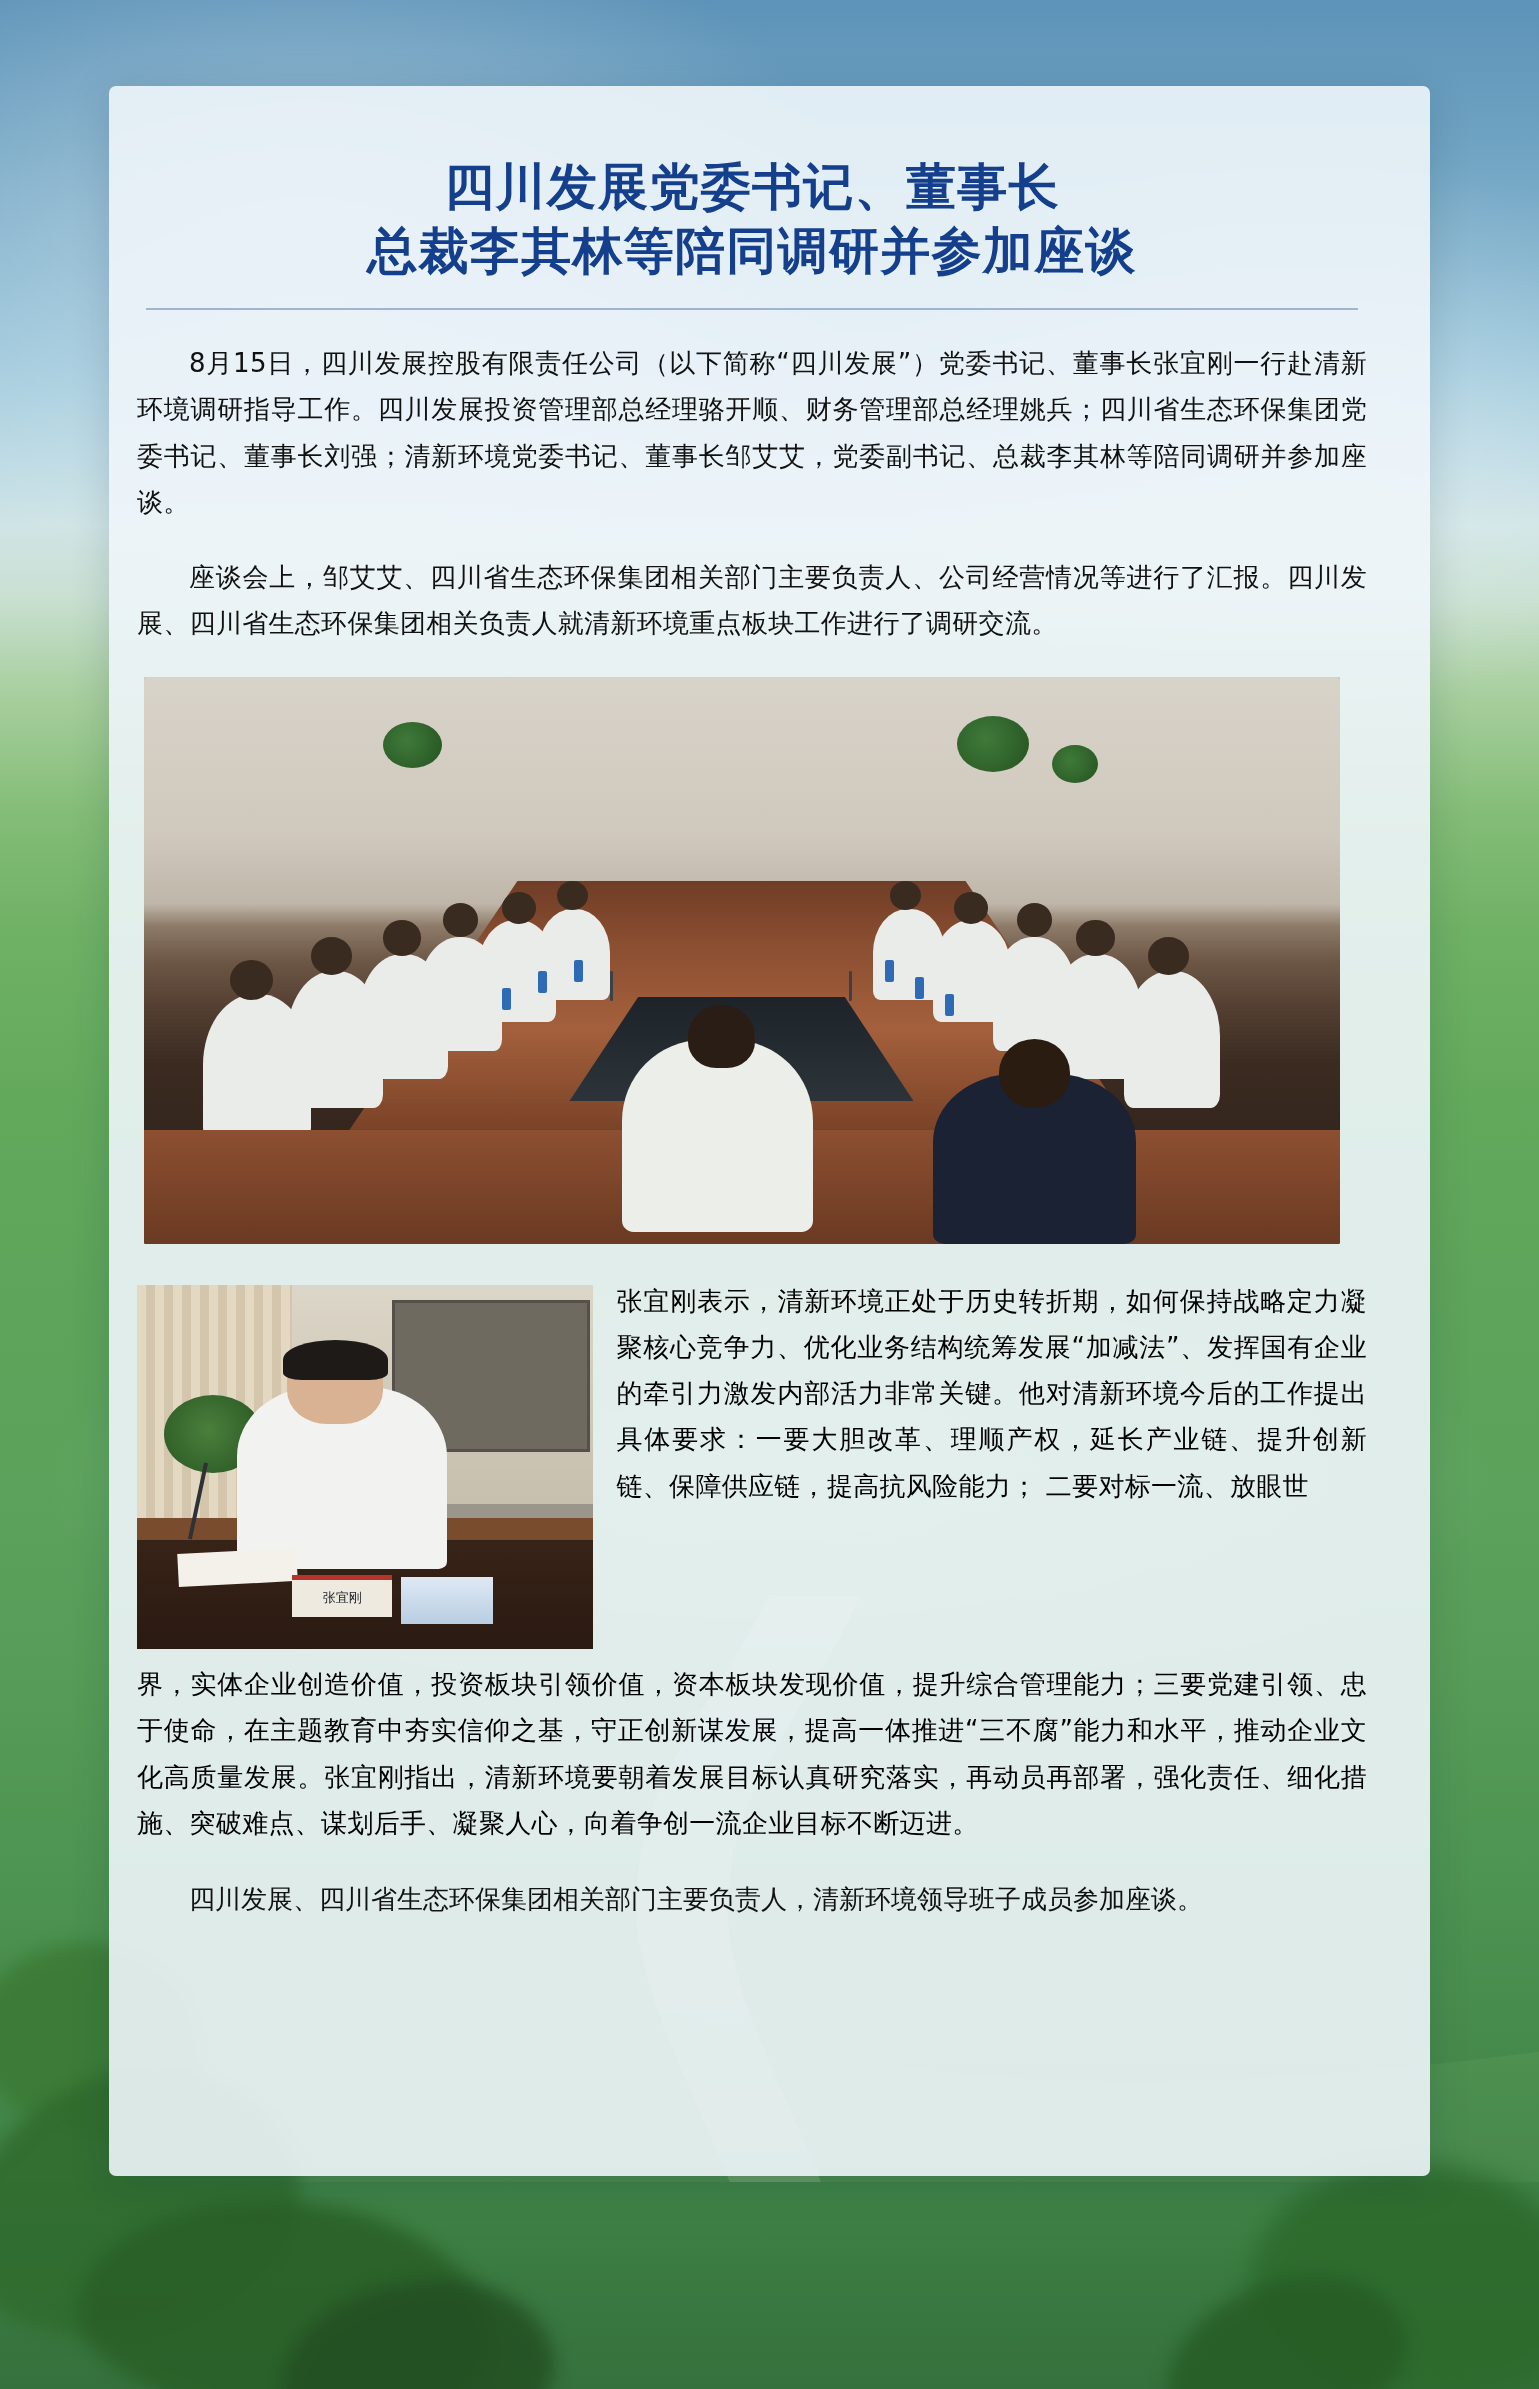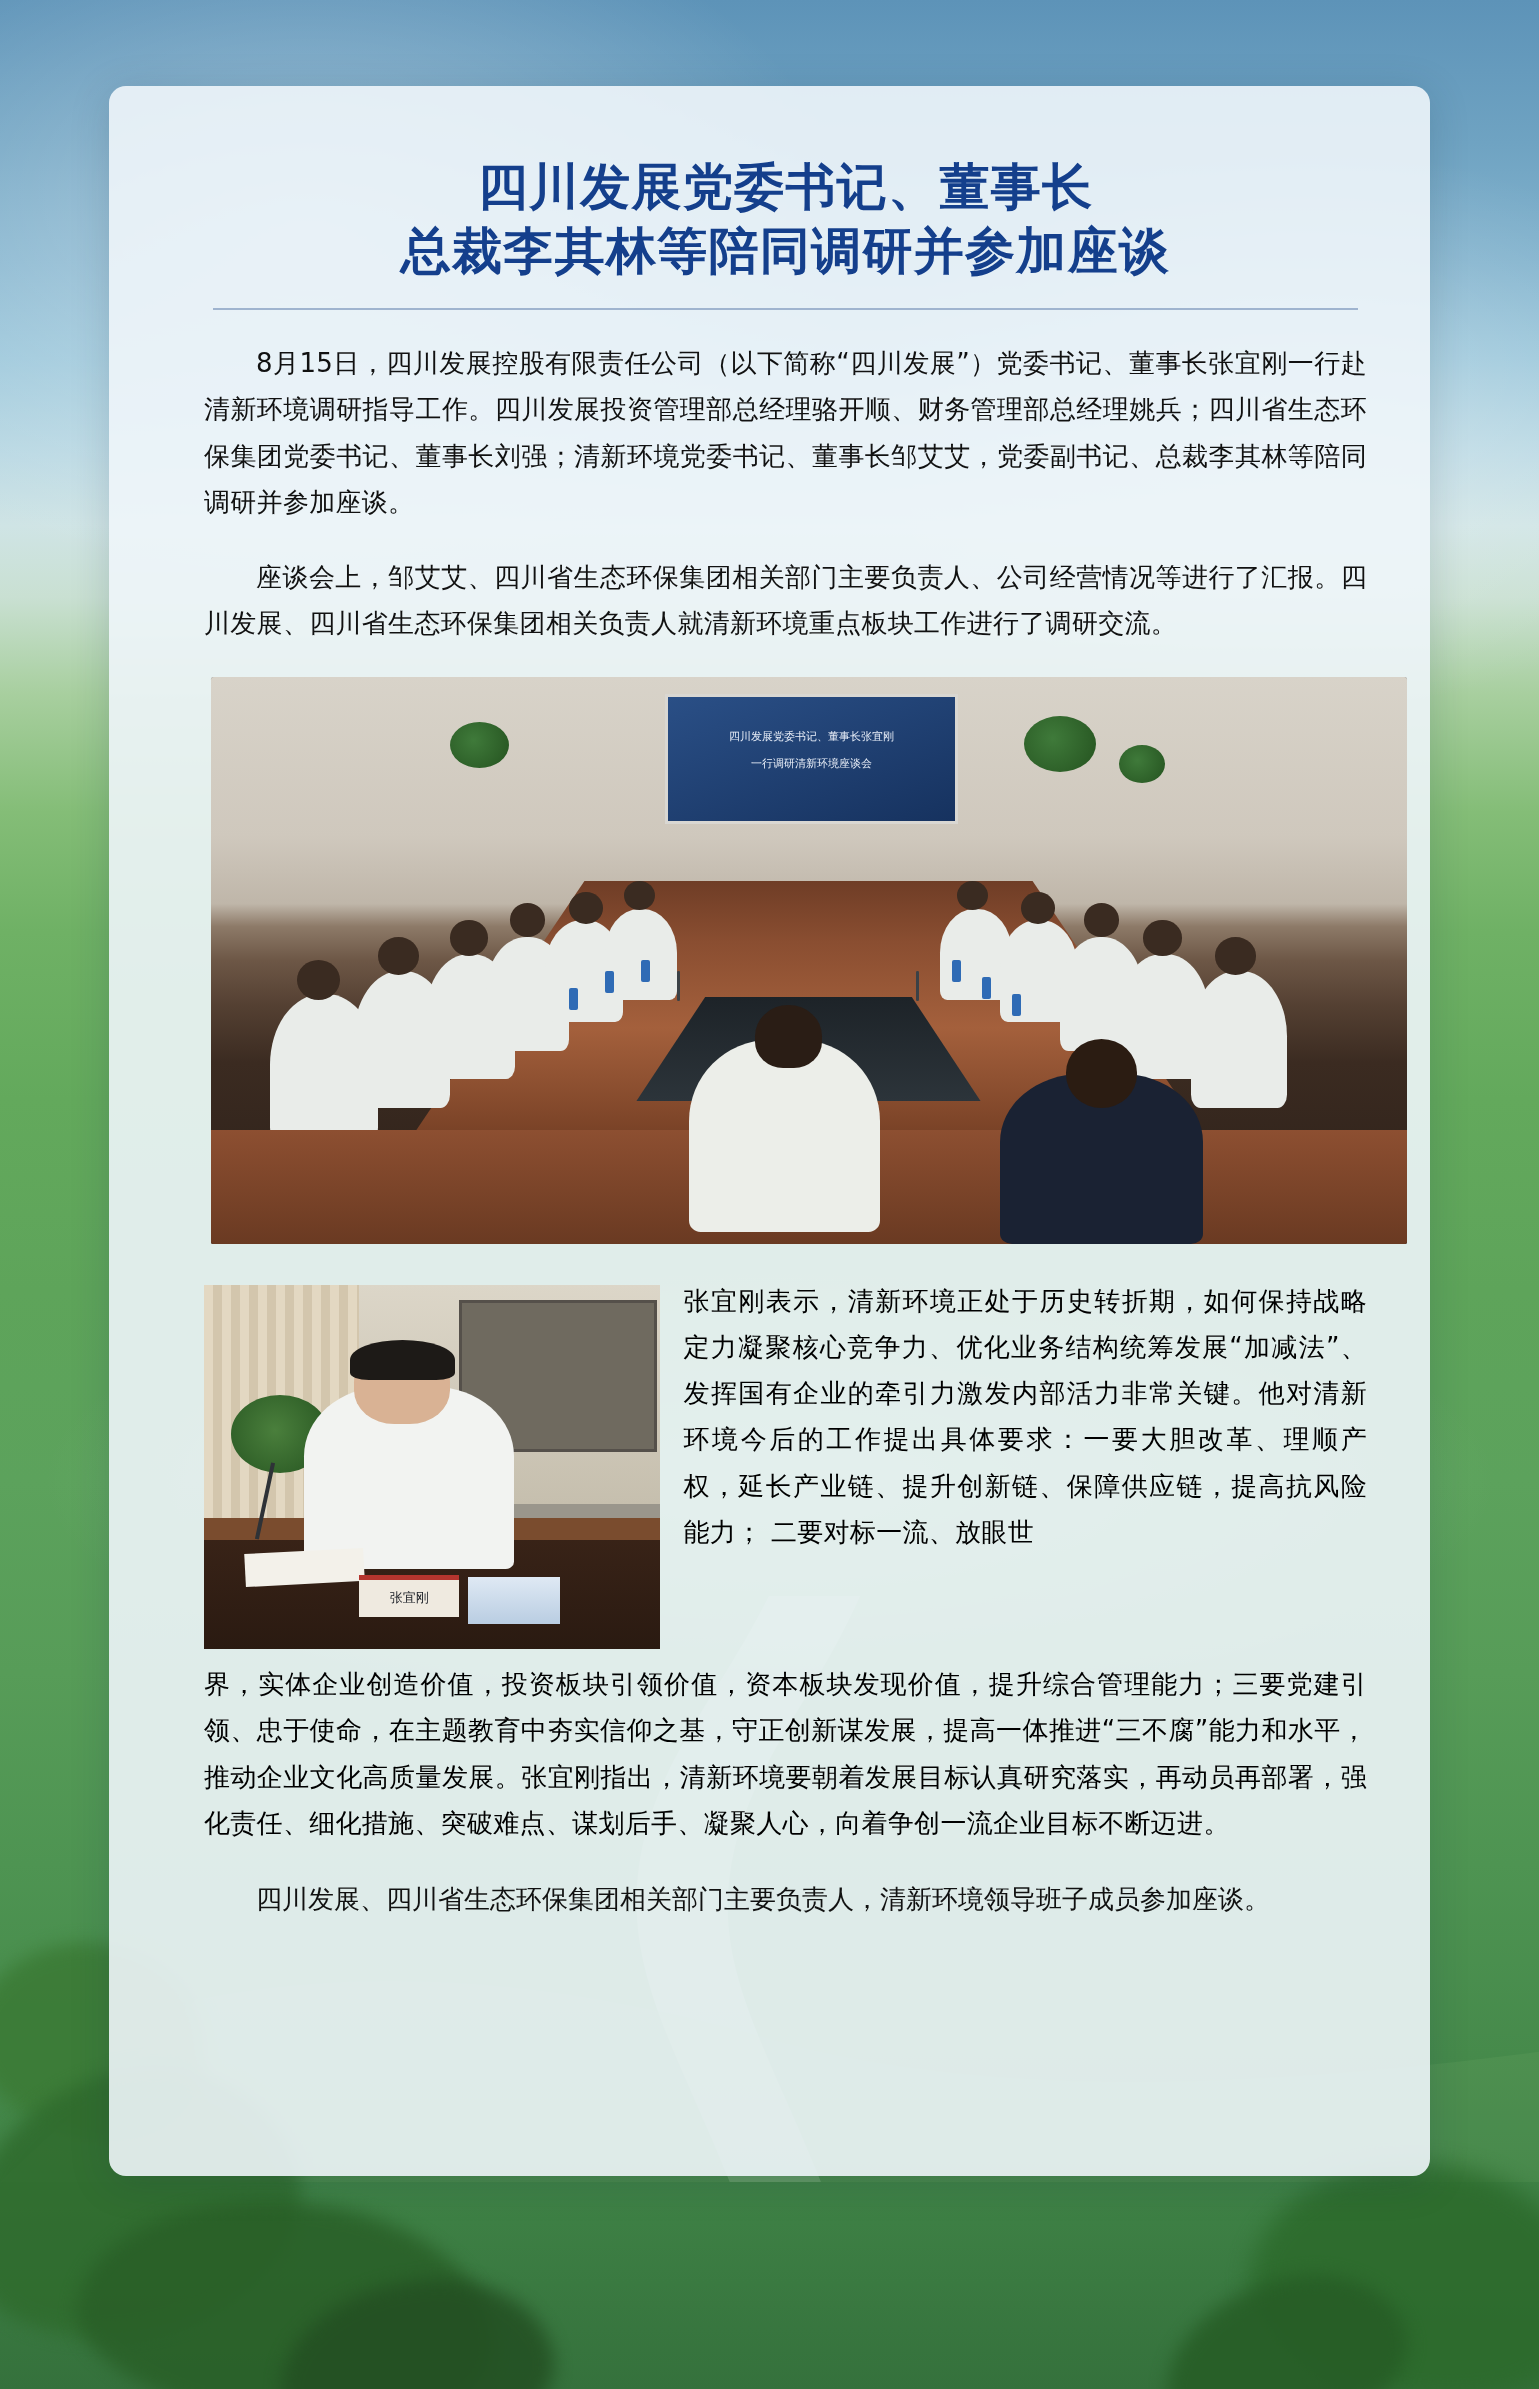--- a/index.html
+++ b/index.html
@@ -77,25 +77,25 @@
   }
 
   
   .card {
     position: absolute;
     left: 109px;
     top: 86px;
     width: 1321px;
     height: 2090px;
     background: rgba(238, 245, 250, 0.90);
-    border-radius: 17px;
+    border-radius: 7px;
     box-shadow: 0 6.5px 39px rgba(20, 50, 70, 0.18);
     z-index: 5;
     box-sizing: border-box;
-    padding: 51px 63px 0 95px;
+    padding: 51px 63px 0 28px;
   }
 
   .title-block {
     text-align: center;
     margin-top: 18px;
   }
   .title-line {
     font-family: "DejaVu Sans", "Liberation Sans", sans-serif;
     color: #143f8c;
     font-weight: 700;
@@ -332,24 +332,20 @@
 
   <p class="body-text para first">8月15日，四川发展控股有限责任公司（以下简称“四川发展”）党委书记、董事长张宜刚一行赴清新环境调研指导工作。四川发展投资管理部总经理骆开顺、财务管理部总经理姚兵；四川省生态环保集团党委书记、董事长刘强；清新环境党委书记、董事长邹艾艾，党委副书记、总裁李其林等陪同调研并参加座谈。</p>
 
   <p class="body-text para">座谈会上，邹艾艾、四川省生态环保集团相关部门主要负责人、公司经营情况等进行了汇报。四川发展、四川省生态环保集团相关负责人就清新环境重点板块工作进行了调研交流。</p>
 
   <div class="photo-meeting">
     <div class="pm-wall"></div>
     <div class="pm-plant p1"></div>
     <div class="pm-plant p2"></div>
     <div class="pm-plant p3"></div>
-    <div class="pm-screen">
-      <div class="pm-screen-t1">四川发展党委书记、董事长张宜刚</div>
-      <div class="pm-screen-t2">一行调研清新环境座谈会</div>
-    </div>
 
     <div class="pm-table">
       <div class="pm-table-inner"></div>
     </div>
 
     <div class="pm-person pm-p-white" style="left:5%;  top:56%; width:9%;  height:26%;"></div>
     <div class="pm-head" style="left:7.2%; top:50%; width:3.6%; height:7%;"></div>
     <div class="pm-person pm-p-white" style="left:12%; top:52%; width:8%; height:24%;"></div>
     <div class="pm-head" style="left:14%; top:46%; width:3.4%; height:6.6%;"></div>
     <div class="pm-person pm-p-white" style="left:18%; top:49%; width:7.5%; height:22%;"></div>

